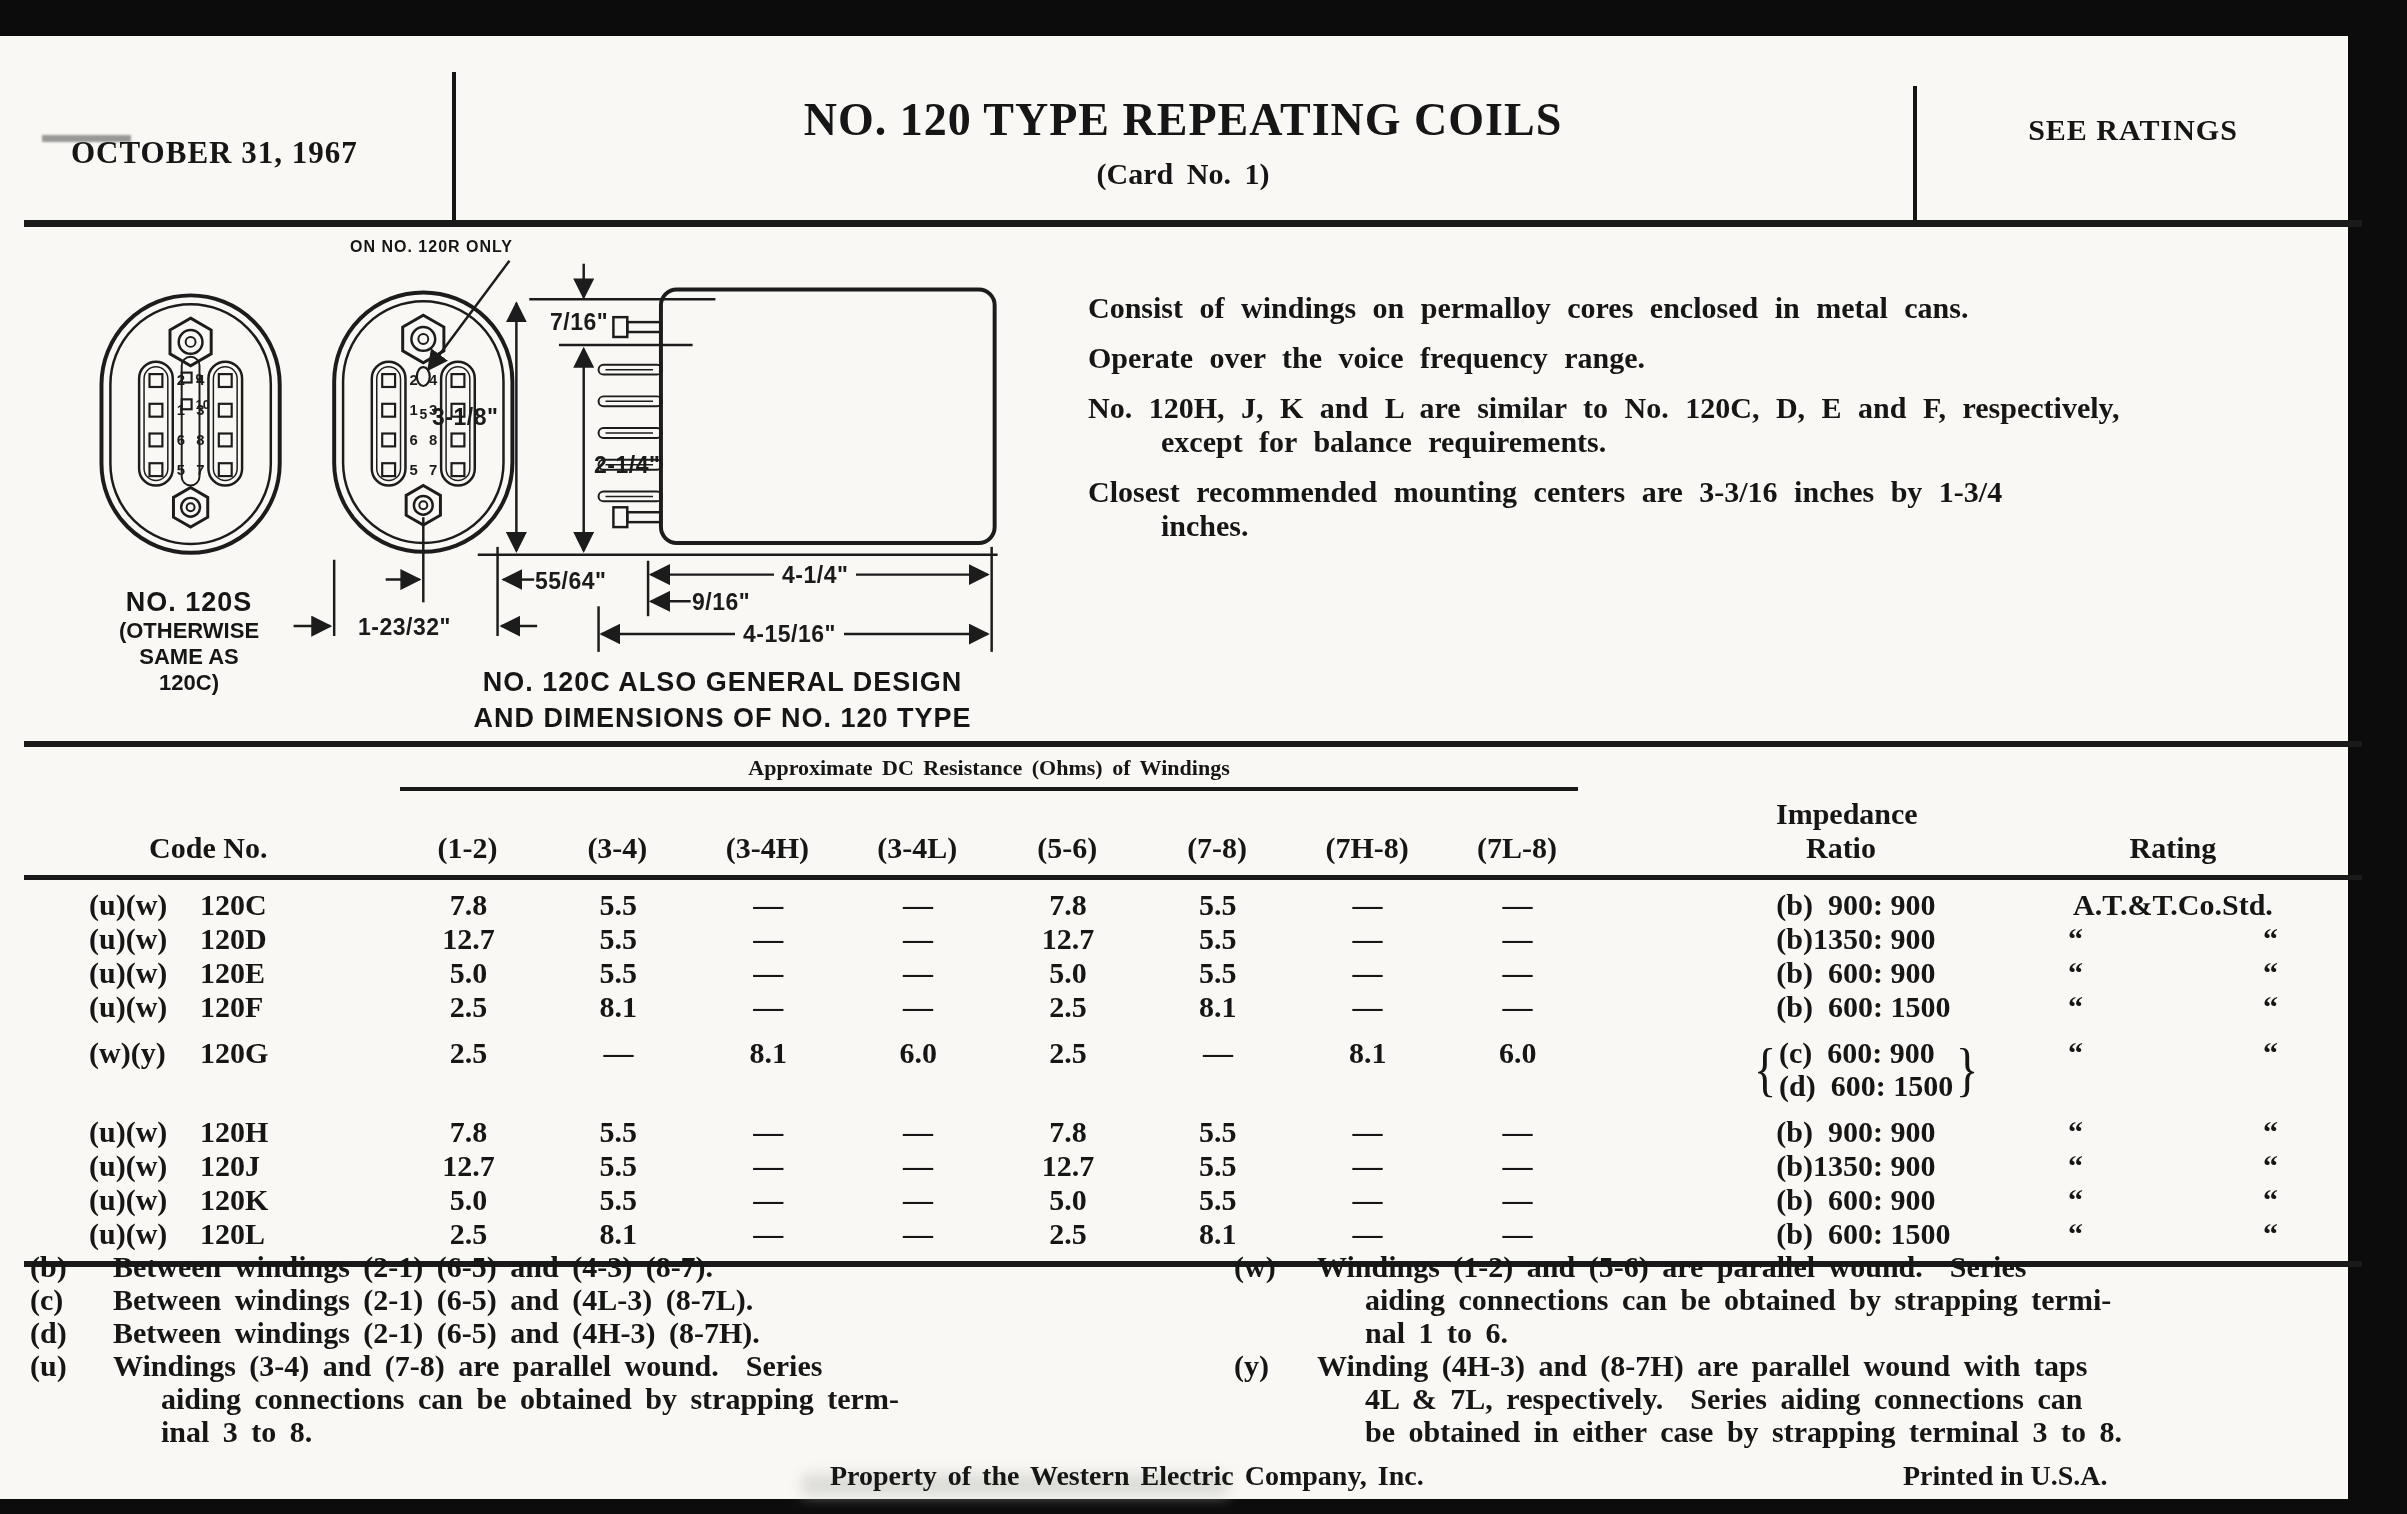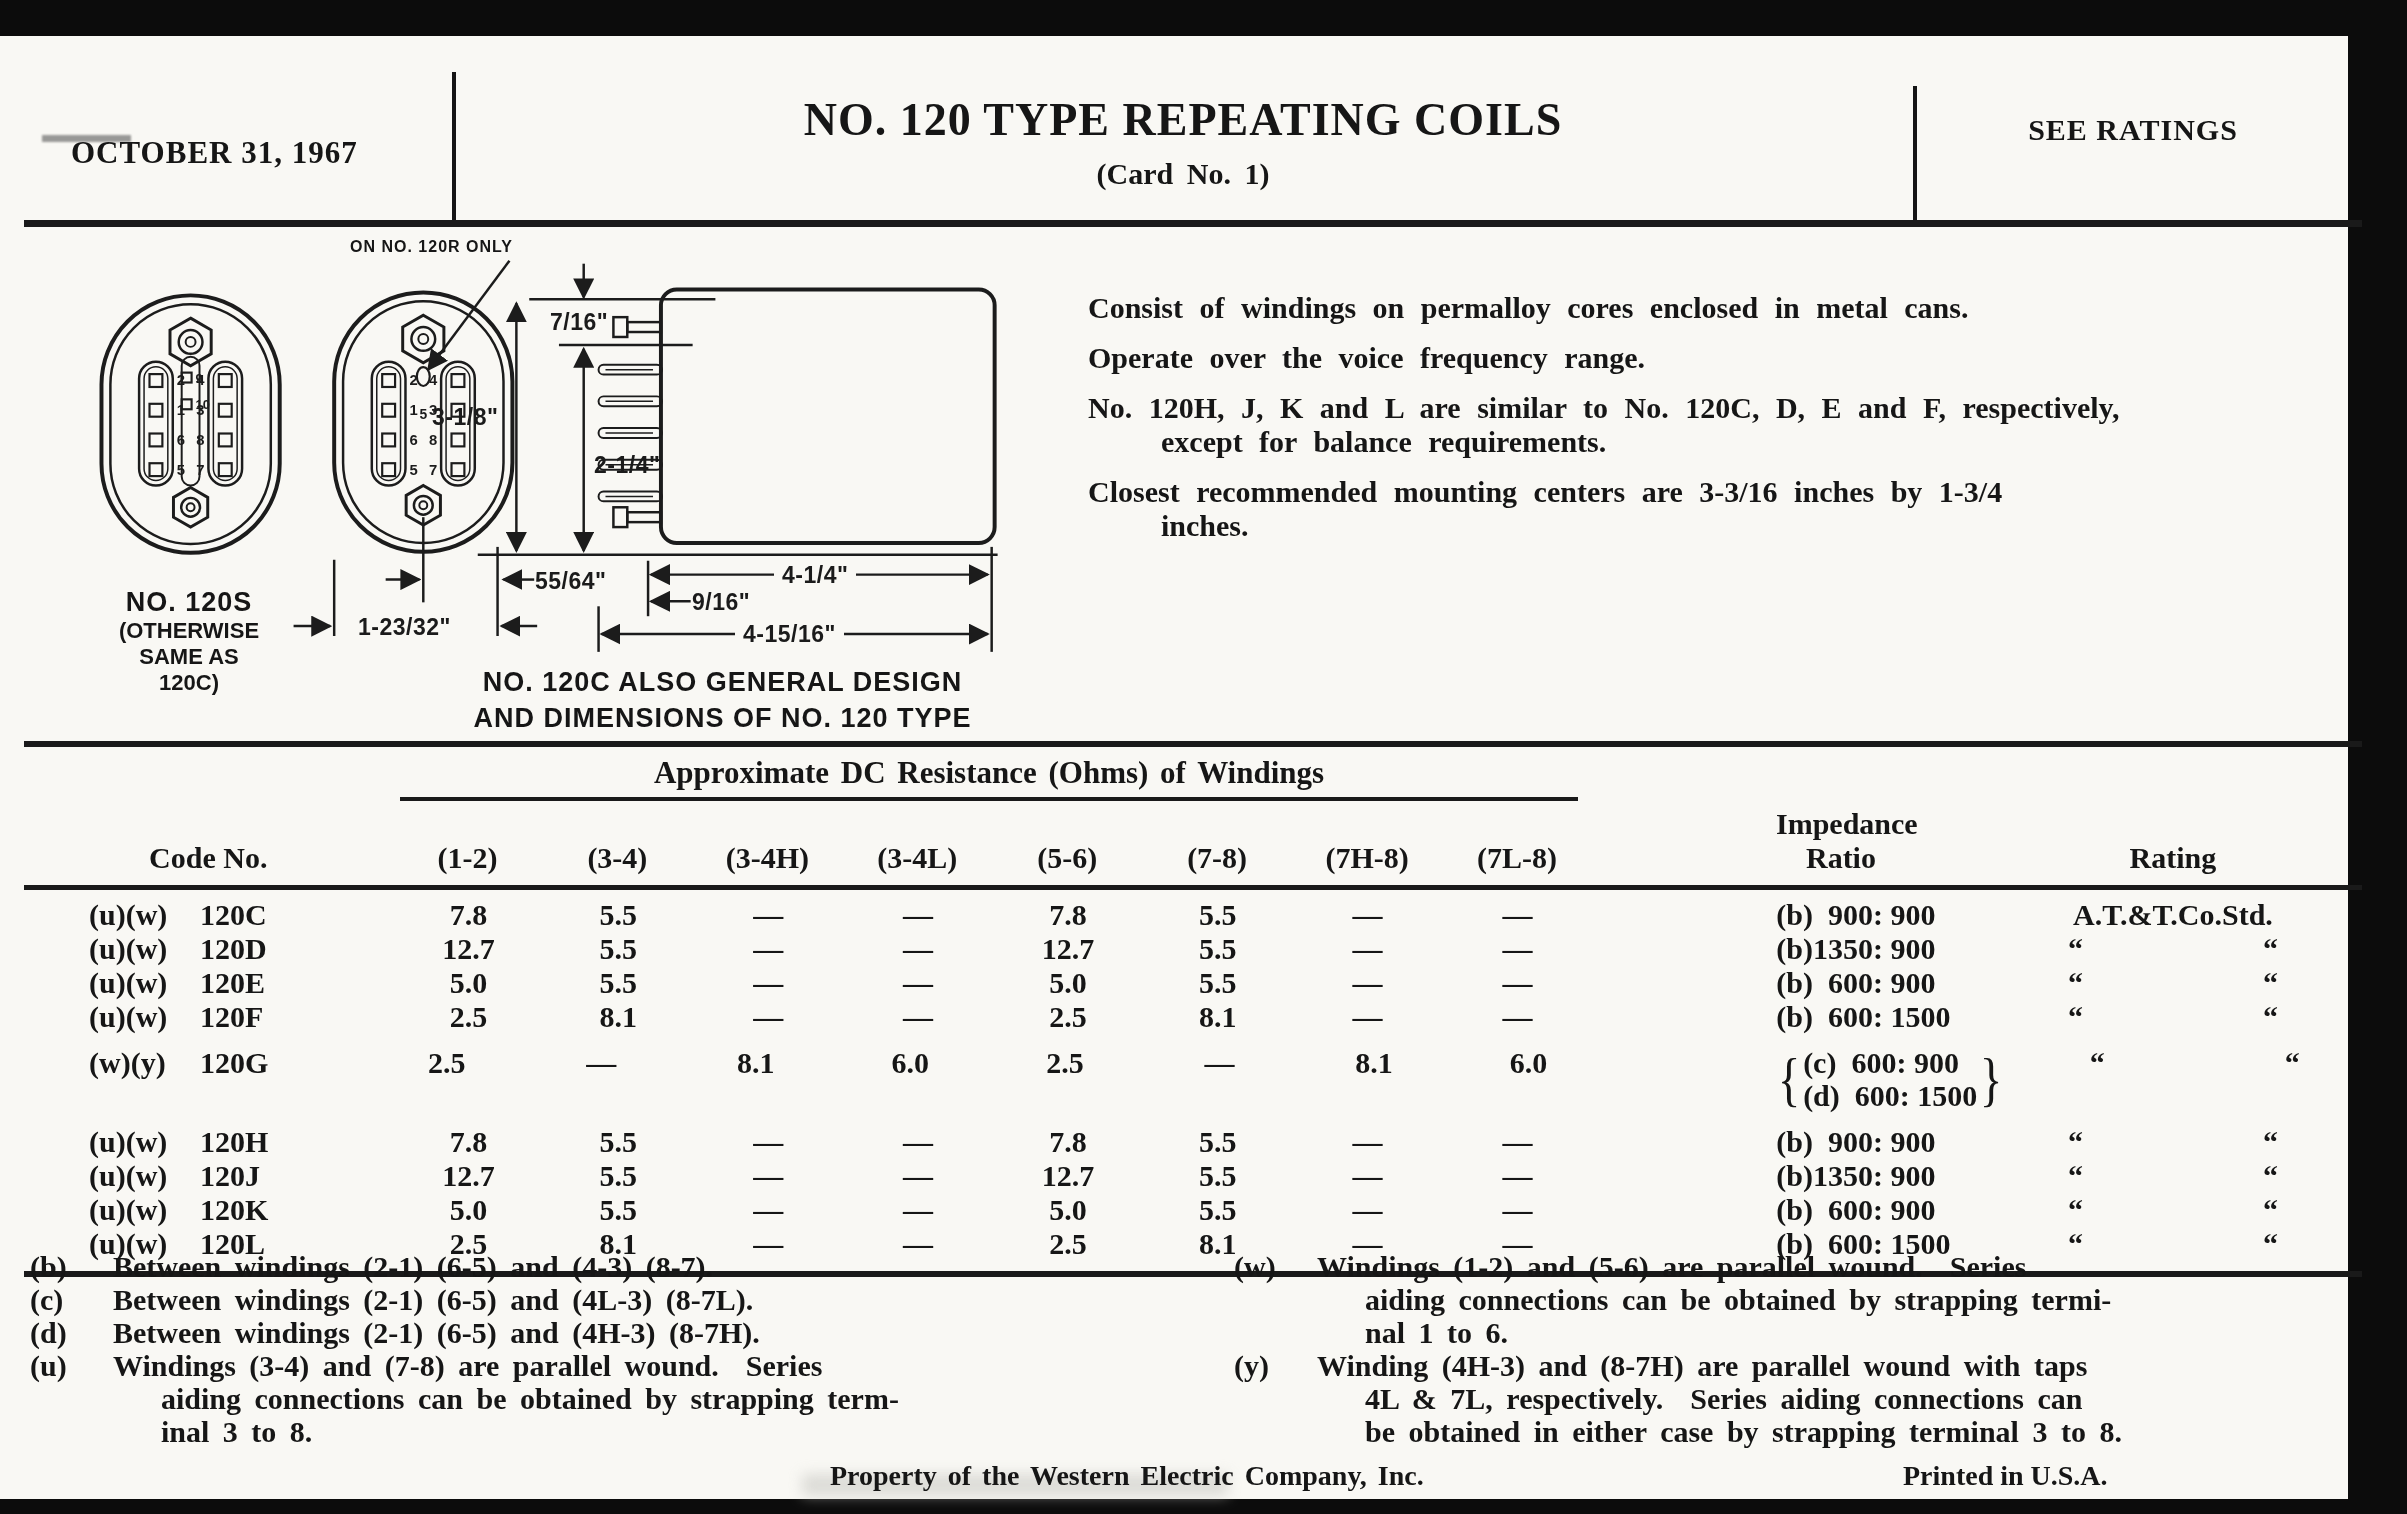--- a/index.html
+++ b/index.html
@@ -34,32 +34,32 @@
   .paras{left:1088px;top:255px;width:1281px;font-size:30px;font-weight:bold;line-height:34px;word-spacing:9px;}
   .para{margin-bottom:16px;}
   .para-line{white-space:pre;}
   .para-line.cont{padding-left:73px;}
 
   
   .dtable{left:24px;top:705px;width:2338px;}
   .t-toprule{height:6px;background:#1a1a1a;}
   .t-title-row{display:flex;}
   .t-title-sp{width:376px;}
-  .t-title{width:1178px;text-align:center;font-size:31px;font-weight:bold;padding:8px 0 6px;word-spacing:4px;}
+  .t-title{width:1178px;text-align:center;font-size:22px;font-weight:bold;padding:8px 0 6px;word-spacing:4px;}
   .t-group-rule{margin-left:376px;width:1178px;height:4px;background:#1a1a1a;}
   .t-head{display:flex;align-items:flex-end;padding:6px 0 10px;font-size:30px;font-weight:bold;}
   .c-code{width:376px;text-align:center;}
   .c-r{width:153px;text-align:center;}
   .c-imp{width:396px;box-sizing:border-box;padding-left:184px;line-height:34px;}
   .c-imp .l2{padding-left:30px;}
   .c-rating{width:386px;text-align:center;}
   .t-headrule{height:5px;background:#1a1a1a;}
   .t-body{padding:8px 0 10px;font-size:30px;font-weight:bold;}
   .trow{display:flex;align-items:flex-start;height:34px;}
-  .trow.tall{height:67px;gap:22px;}
+  .trow.tall{height:67px;}
   .tgap{height:12px;}
   .cell-code{width:376px;box-sizing:border-box;padding-left:65px;display:flex;}
   .code-prefix{width:111px;}
   .cell-r{width:153px;text-align:center;}
   .cell-imp{width:396px;box-sizing:border-box;padding-left:184px;white-space:pre;}
   .cell-imp.braced{padding-left:158px;display:flex;align-items:center;}
   .brace{font-weight:normal;font-size:59px;line-height:59px;transform:scaleX(.8);}
   .imp-lines{line-height:33px;white-space:pre;}
   .cell-rating{width:386px;}
   .cell-rating.single{text-align:center;}

